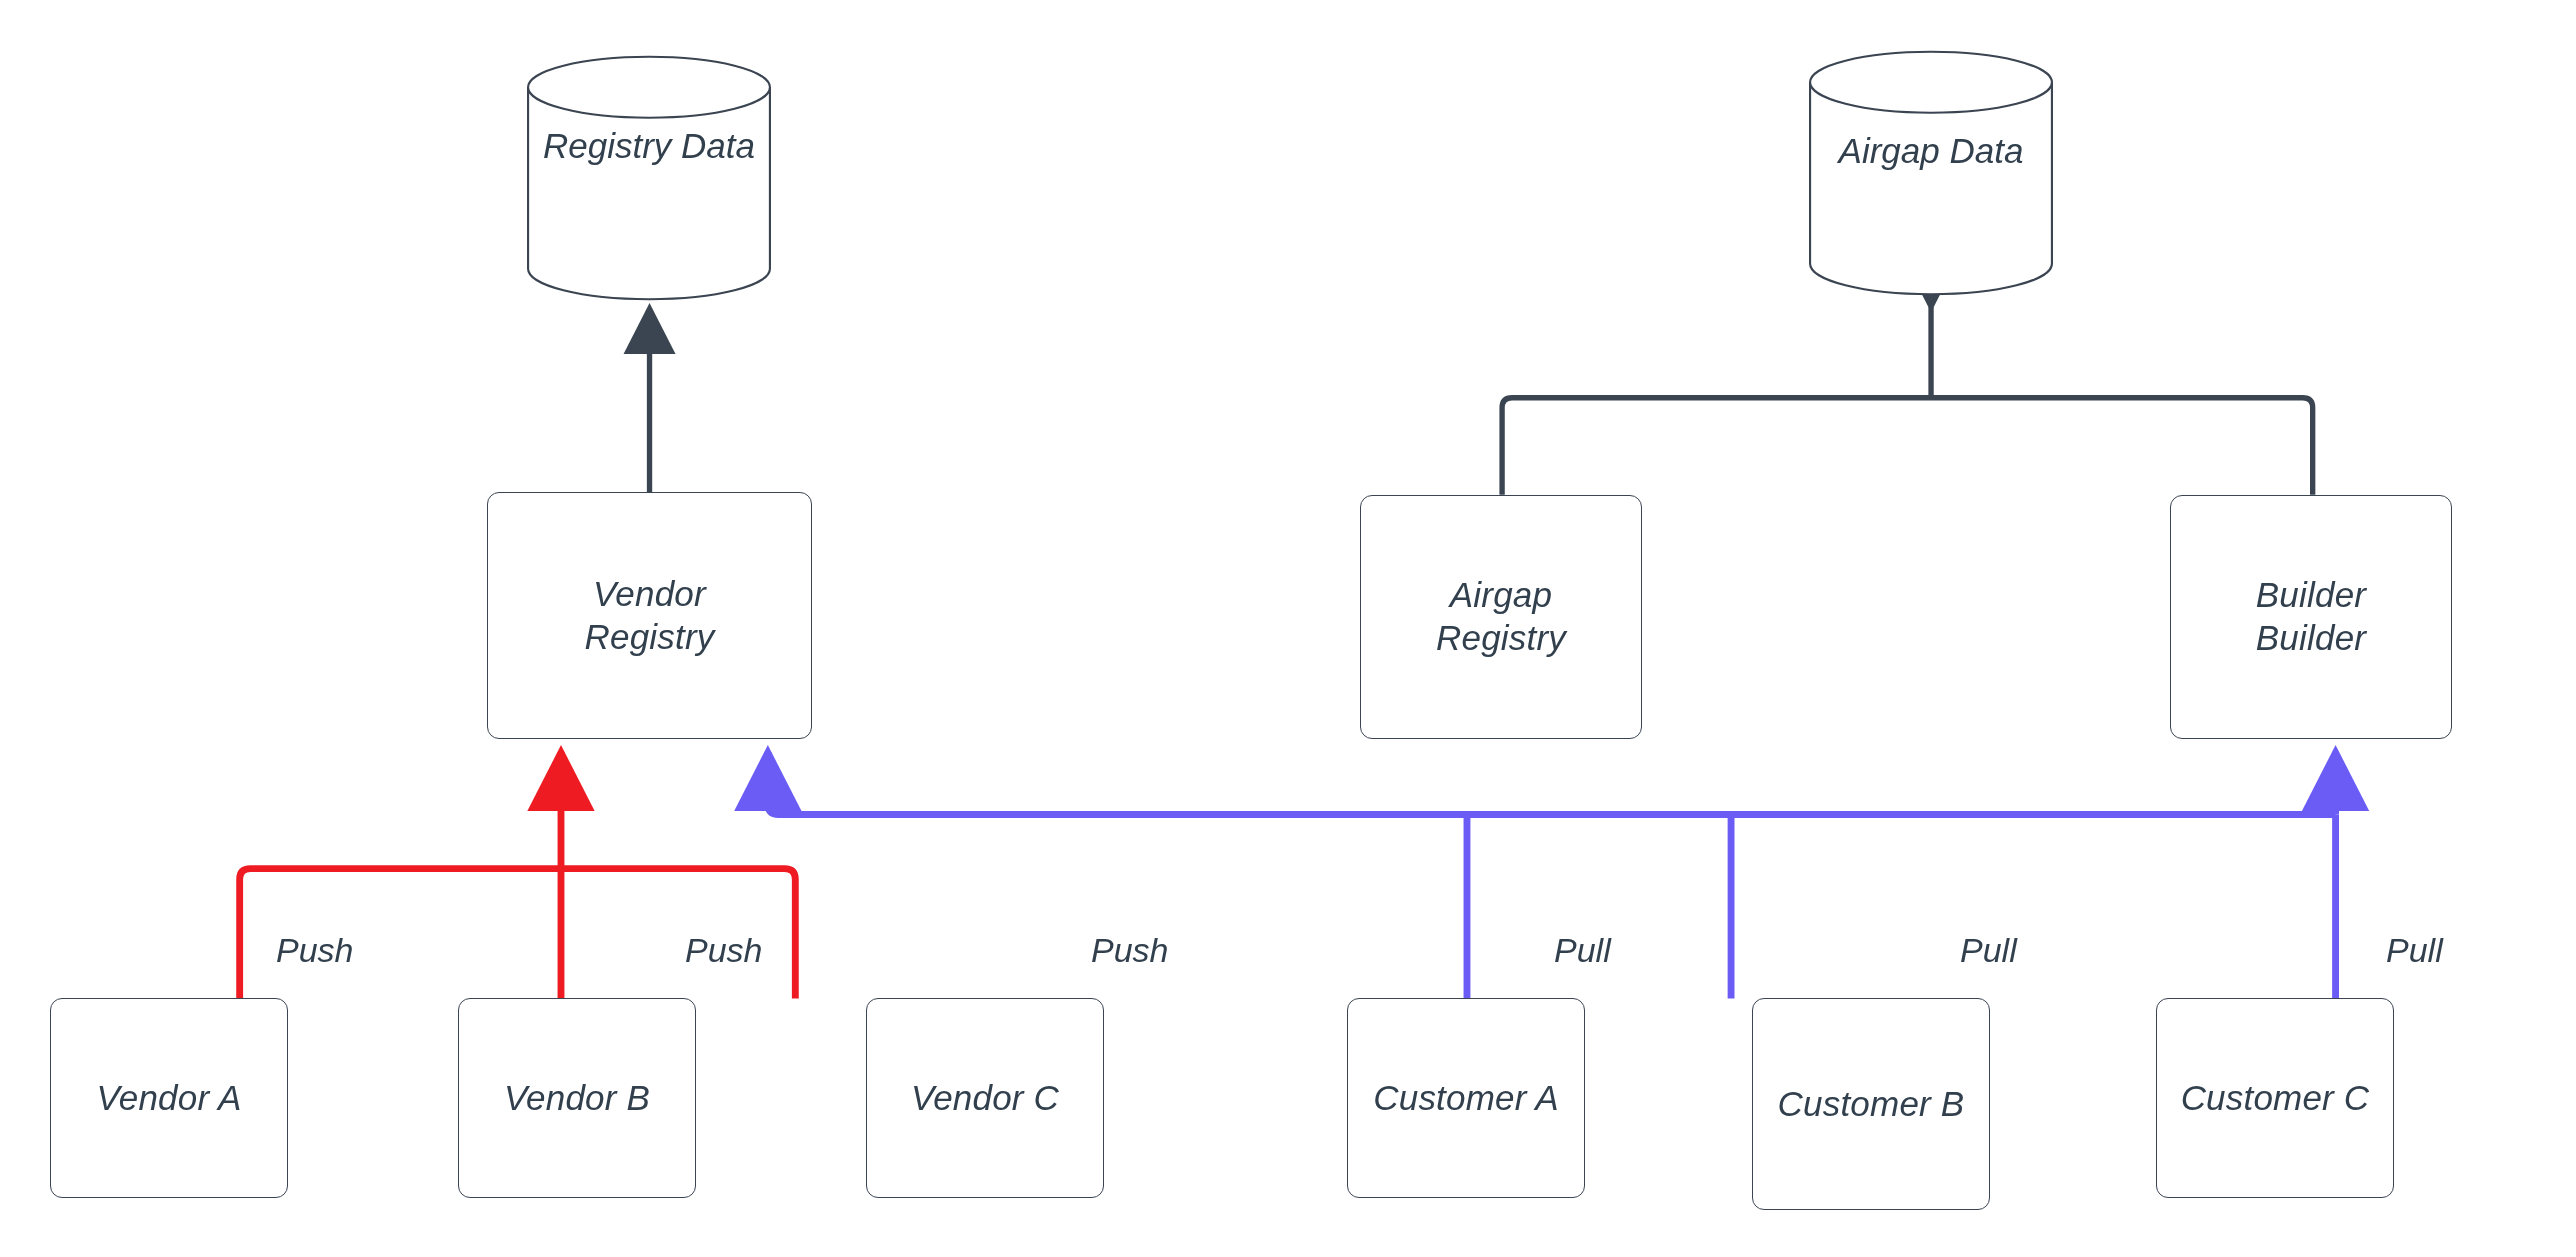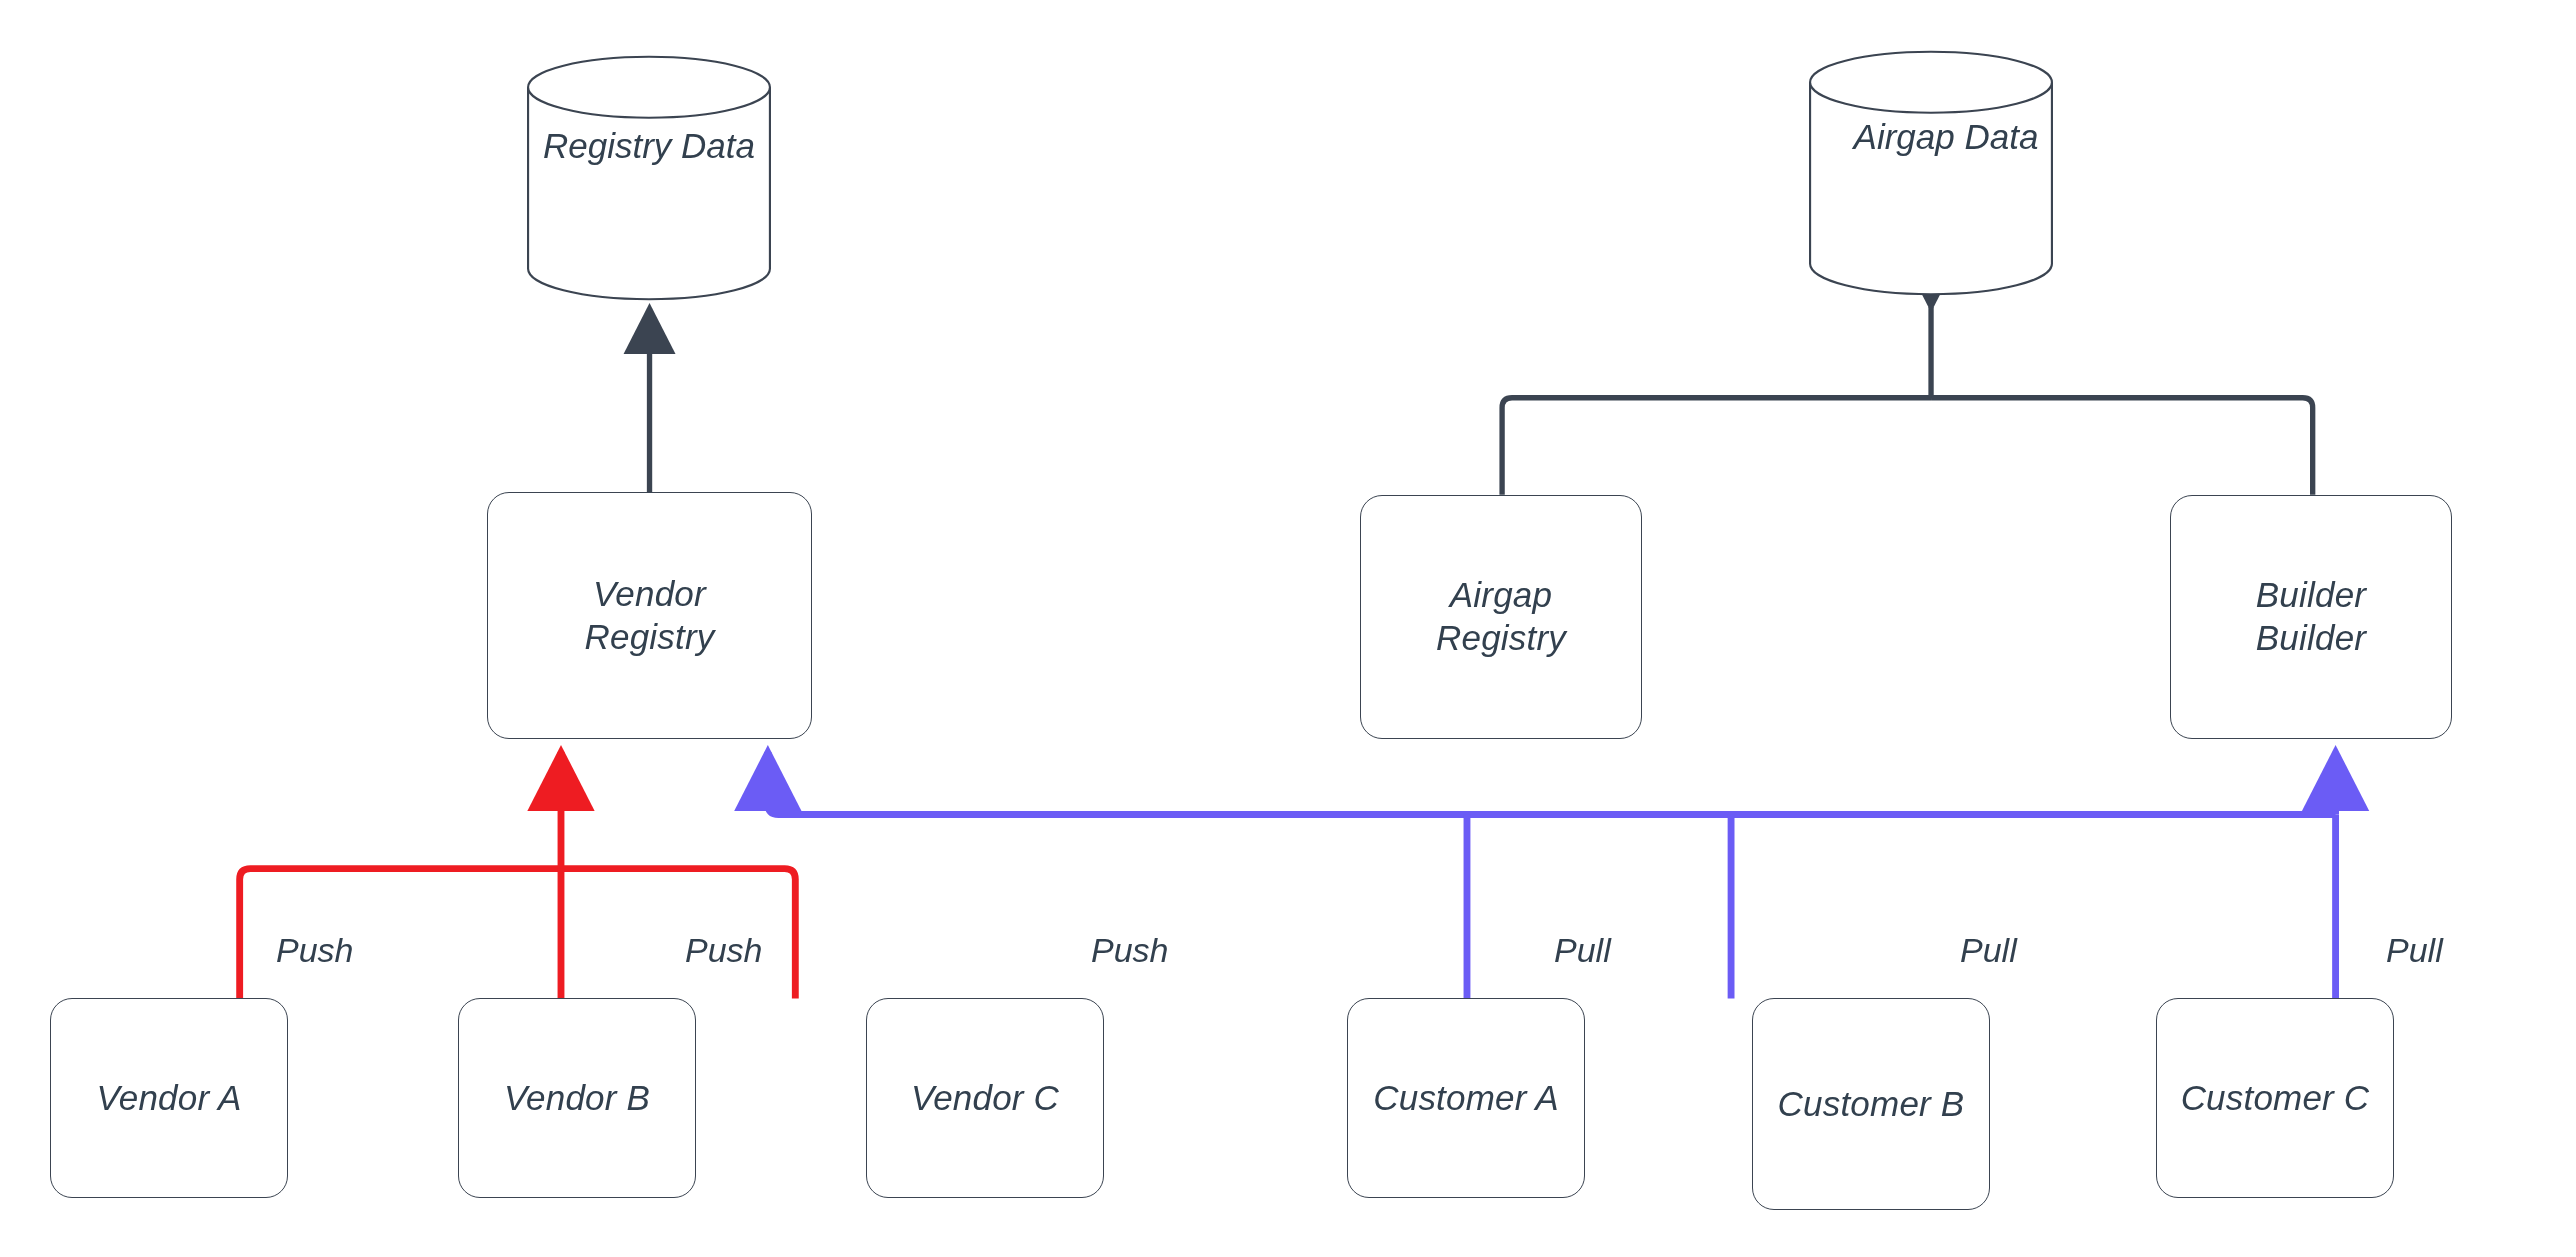--- a/index.html
+++ b/index.html
@@ -1,21 +1,21 @@
 <!DOCTYPE html>
 <html style="font-size:12.2px"><head>
 <meta charset="utf-8">
 <style>
   html,body{margin:0;padding:0;background:#ffffff;}
   body{width:2576px;height:1258px;overflow:hidden;
        font-family:"Liberation Sans","DejaVu Sans",sans-serif;}
   #stage{position:relative;width:2576px;height:1258px;background:#fff;font-style:italic;}
   #wires{position:absolute;left:0;top:0;width:2576px;height:1258px;}
   .node{position:absolute;box-sizing:border-box;background:#ffffff;
-        border:1.9px solid #3b4451;border-radius:22px;
+        border:1.9px solid #3b4451;border-radius:12px;
         display:flex;align-items:center;justify-content:center;
         text-align:center;color:#32404e;font-size:35px;line-height:1.22;
         letter-spacing:0.2px;}
   .node span{display:block;pointer-events:none;}
   .cyl{position:absolute;}
   .cyl .cap{position:absolute;left:0;top:0;width:100%;}
   .cyl .lbl{position:absolute;left:0;width:100%;text-align:center;
             color:#32404e;font-size:35px;line-height:1.22;}
   .elabel{position:absolute;color:#32404e;font-size:34px;white-space:nowrap;margin-left:24px;}
 </style>
@@ -67,21 +67,21 @@
       <span>Registry</span>
       <span>Data</span>
     </div>
   </div>
 
   <div class="cyl" style="left:1809px;top:50px;width:244px;height:246px;">
     <svg class="cap" viewBox="0 0 320 322" width="244" height="246">
       <path d="M1.4,42 L1.4,280 A158.6,40 0 0 0 318.6,280 L318.6,42" fill="#ffffff" stroke="#3b4451" stroke-width="2.8"></path>
       <ellipse cx="160" cy="42" rx="158.6" ry="40" fill="#ffffff" stroke="#3b4451" stroke-width="2.8"></ellipse>
     </svg>
-    <div class="lbl" style="top:66px;margin-left:15px;">
+    <div class="lbl" style="top:80px;">
       <span>Airgap</span>
       <span>Data</span>
     </div>
   </div>
 
   <div class="node" style="left:487px;top:492px;width:325px;height:247px;">
     <div>
       <span>Vendor</span>
       <span>Registry</span>
     </div>

